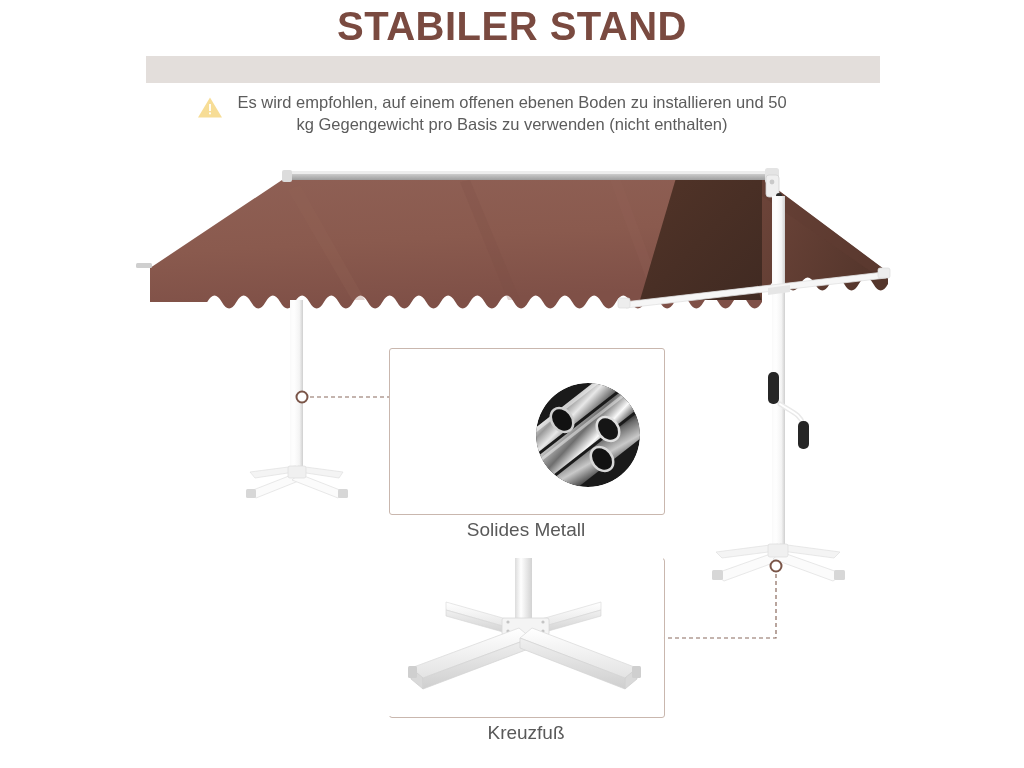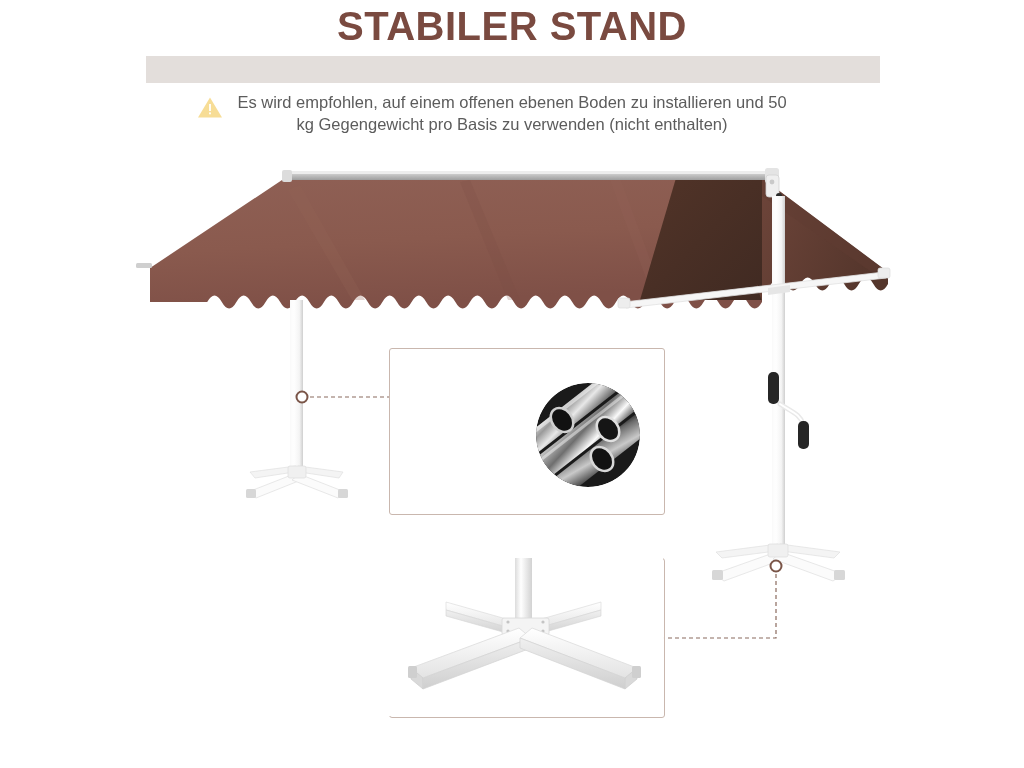--- a/index.html
+++ b/index.html
@@ -322,20 +322,21 @@
           <ellipse cx="26" cy="37" rx="10" ry="13" transform="rotate(-38 26 37)" fill="none" stroke="#cfcfcf" stroke-width="2.5"></ellipse>
           <ellipse cx="72" cy="46" rx="10" ry="13" transform="rotate(-38 72 46)" fill="#151515"></ellipse>
           <ellipse cx="72" cy="46" rx="10" ry="13" transform="rotate(-38 72 46)" fill="none" stroke="#e0e0e0" stroke-width="2.5"></ellipse>
           <ellipse cx="66" cy="76" rx="10" ry="13" transform="rotate(-38 66 76)" fill="#121212"></ellipse>
           <ellipse cx="66" cy="76" rx="10" ry="13" transform="rotate(-38 66 76)" fill="none" stroke="#d8d8d8" stroke-width="2.5"></ellipse>
         </g>
       </g>
     </svg>
   </div>
 
+  <div class="callout-label label-metal">Solides Metall</div>
 
   <div class="callout callout-base"></div>
 
   <svg style="position:absolute;left:389px;top:558px;width:274px;height:158px;" viewBox="0 0 274 158">
     <defs>
       <linearGradient id="armTop" x1="0" y1="0" x2="0" y2="1">
         <stop offset="0%" stop-color="#ffffff"></stop>
         <stop offset="100%" stop-color="#e3e3e3"></stop>
       </linearGradient>
       <linearGradient id="armSide" x1="0" y1="0" x2="0" y2="1">
@@ -369,14 +370,15 @@
     <path d="M34,120 L142,80 L142,90 L34,131 Z" fill="url(#armSide)" stroke="#d2d2d2" stroke-width="0.7"></path>
 
     <path d="M248,110 L143,70 L131,80 L236,120 Z" fill="url(#armTop)" stroke="#dcdcdc" stroke-width="0.8"></path>
     <path d="M248,110 L236,120 L236,131 L248,121 Z" fill="#d9d9d9" stroke="#cccccc" stroke-width="0.7"></path>
     <path d="M236,120 L131,80 L131,90 L236,131 Z" fill="url(#armSide)" stroke="#d2d2d2" stroke-width="0.7"></path>
 
     <rect x="19" y="108" width="9" height="12" rx="1.5" fill="#cfcfcf"></rect>
     <rect x="243" y="108" width="9" height="12" rx="1.5" fill="#cfcfcf"></rect>
   </svg>
 
+  <div class="callout-label label-base">Kreuzfuß</div>
 
 </div>
 
 </body></html>

